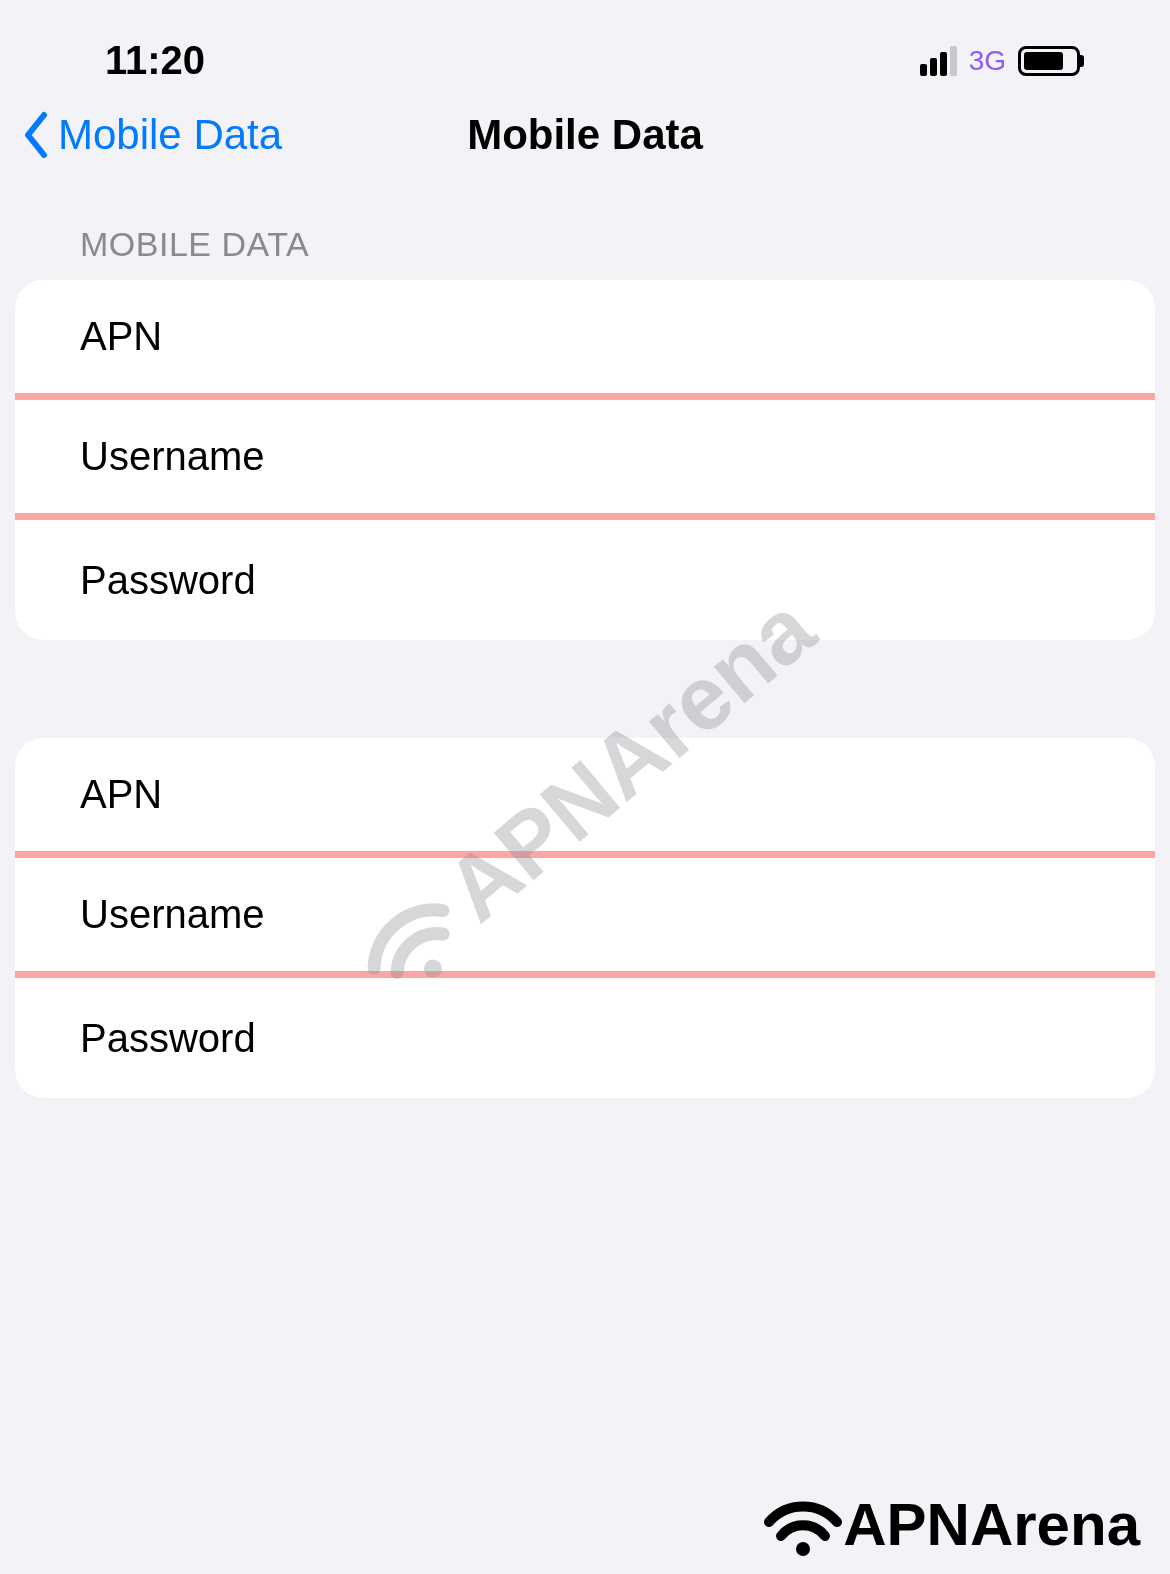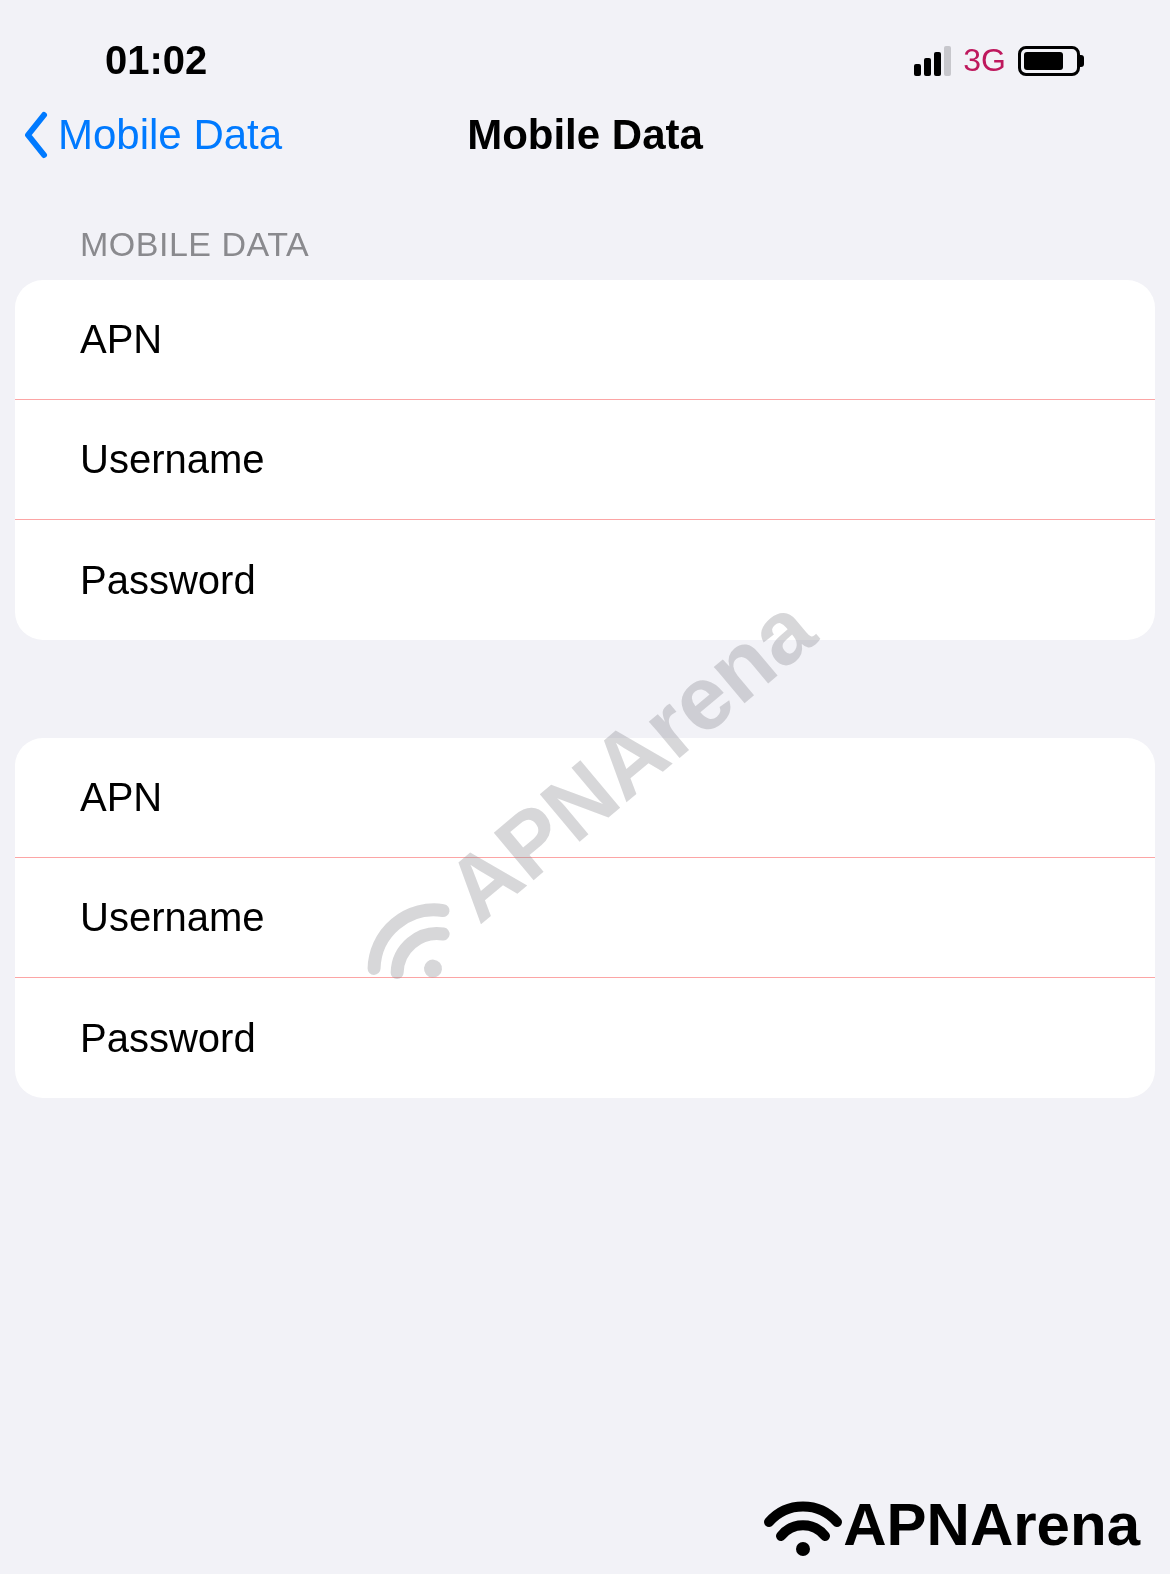--- a/index.html
+++ b/index.html
@@ -41,23 +41,23 @@
     .signal-bar {
       width: 7px;
       background-color: #000;
       border-radius: 2px;
     }
     .signal-bar.b1 { height: 12px; }
     .signal-bar.b2 { height: 18px; }
     .signal-bar.b3 { height: 24px; }
     .signal-bar.b4 { height: 30px; background-color: #c7c7cc; }
     .network-label {
-      font-size: 32px;
+      font-size: 28px;
       font-weight: 400;
-      color: #be185d;
+      color: #8b5cf6;
     }
     .battery-icon {
       width: 62px;
       height: 30px;
       border: 3px solid #000;
       border-radius: 8px;
       position: relative;
       display: flex;
       align-items: center;
       padding: 3px;
@@ -126,21 +126,21 @@
     .section-group {
       background-color: #fff;
       border-radius: 28px;
       overflow: hidden;
     }
     .row {
       display: flex;
       align-items: center;
       height: 120px;
       padding: 0 65px;
-      border-bottom: 1px solid #fca5a5;
+      border-bottom: 7px solid #fca5a5;
     }
     .row:last-child {
       border-bottom: none;
       gap: 28px;
     }
     .row-label {
       font-size: 40px;
       color: #000;
       width: 240px;
       flex-shrink: 0;
@@ -185,21 +185,21 @@
       font-size: 60px;
       font-weight: 700;
       color: #000;
       z-index: 20;
     }
   </style>
 </head>
 <body>
 
 <div class="status-bar">
-  <div class="status-time">01:02</div>
+  <div class="status-time">11:20</div>
   <div class="status-right">
     <div class="signal-icon">
       <div class="signal-bar b1"></div>
       <div class="signal-bar b2"></div>
       <div class="signal-bar b3"></div>
       <div class="signal-bar b4"></div>
     </div>
     <div class="network-label">3G</div>
     <div class="battery-icon">
       <div class="battery-fill"></div>

